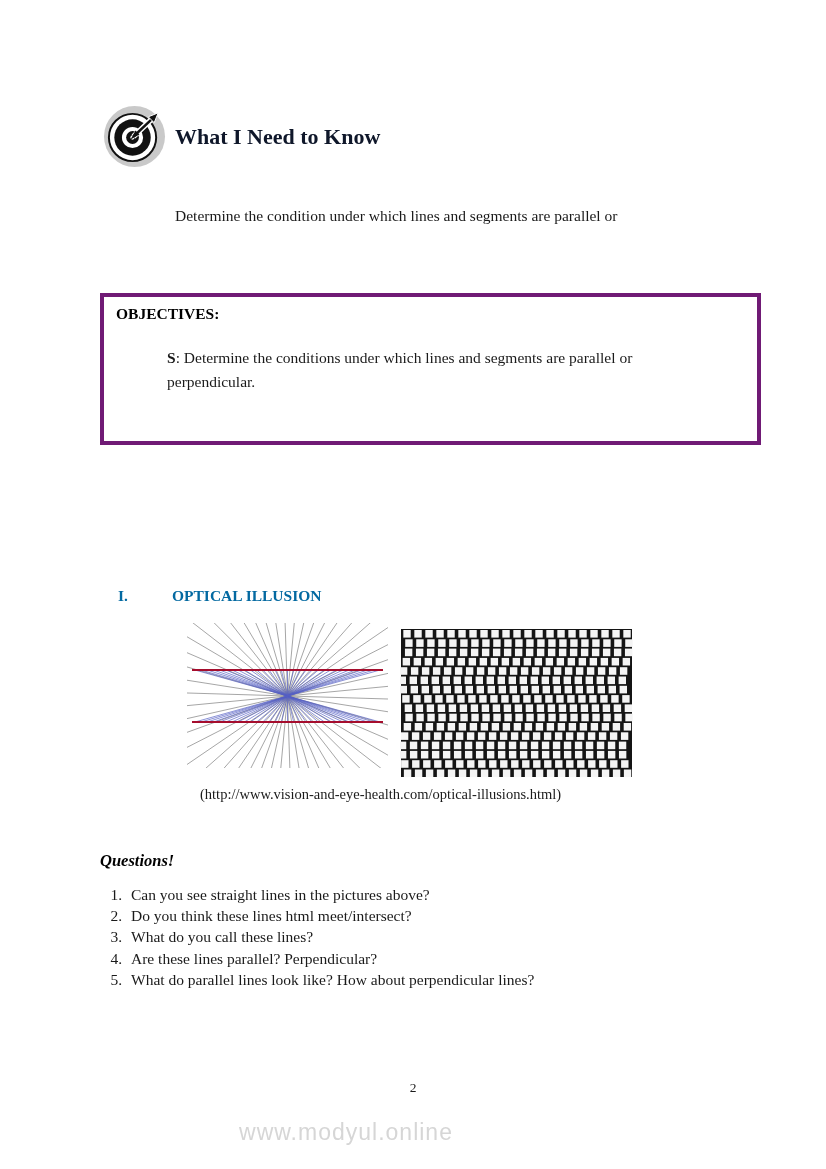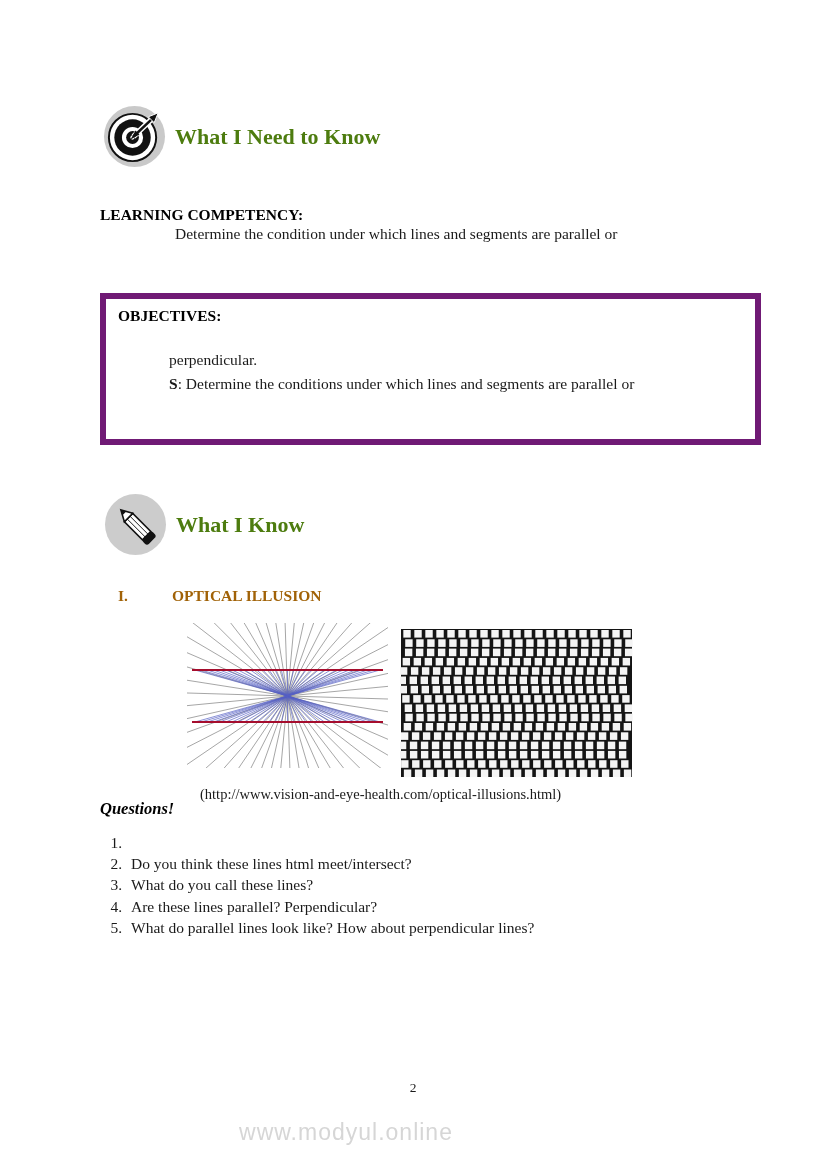--- a/index.html
+++ b/index.html
@@ -11,51 +11,51 @@
     background: #ffffff;
     margin: 0 auto;
     font-family: "Liberation Serif", "DejaVu Serif", serif;
     color: #1a1a1a;
     overflow: hidden;
   }
 
   
   .section-header { position: absolute; display: flex; align-items: center; }
   .badge { width: 63px; height: 63px; flex: 0 0 auto; }
-  .section-title { font-size: 22px; font-weight: bold; margin-left: 9px; color: #4d7c0f; }
+  .section-title { font-size: 22px; font-weight: bold; margin-left: 9px; color: #0f172a; }
 
   #header-know { left: 103px; top: 105px; }
   #header-what-i-know { left: 104px; top: 493px; }
 
   
   #competency { position: absolute; left: 100px; top: 206px; width: 630px; }
   .comp-heading { font-weight: bold; font-size: 15.5px; color: #000; }
   .comp-body { margin-left: 75px; font-size: 15.5px; line-height: 20px; }
 
   
   #objectives-box {
     position: absolute; left: 100px; top: 293px;
     width: 661px; height: 152px;
-    border: 6px solid #701a75;
+    border: 4px solid #701a75;
     padding: 8px 14px 0 12px;
   }
   .obj-heading { font-weight: bold; font-size: 15.5px; color: #000; }
   .obj-lines { margin-left: 51px; margin-top: 23px; font-size: 15.5px; line-height: 24px; }
   .obj-key { font-weight: bold; }
 
   
-  #activity-heading { position: absolute; left: 118px; top: 587px; font-size: 15.5px; font-weight: bold; color: #a16207; }
+  #activity-heading { position: absolute; left: 118px; top: 587px; font-size: 15.5px; font-weight: bold; color: #0369a1; }
   #activity-heading .numeral { display: inline-block; width: 54px; }
 
   #illusions { position: absolute; left: 187px; top: 623px; display: flex; align-items: flex-start; }
   #illusion-right-wrap { margin-left: 12px; margin-top: 5px; }
   #caption { position: absolute; left: 200px; top: 786px; font-size: 14.5px; }
 
   
-  #questions { position: absolute; left: 100px; top: 799px; }
+  #questions { position: absolute; left: 100px; top: 851px; }
   .q-heading { font-size: 16.5px; font-weight: bold; font-style: italic; color: #000; }
   .q-list { margin-top: 13px; font-size: 15.5px; line-height: 21.2px; }
   .q-row { display: flex; }
   .q-num { width: 22px; text-align: right; margin-right: 9px; flex: 0 0 auto; }
 
   
   #page-number { position: absolute; left: 0; top: 1080px; width: 826px; text-align: center; font-size: 13.5px; }
   #watermark {
     position: absolute; left: 0; top: 1119px; width: 692px; text-align: center;
     font-family: "Liberation Sans", "DejaVu Sans", sans-serif;
@@ -77,48 +77,33 @@
       <circle cx="30" cy="33" r="2.2" fill="#ffffff"></circle>
       <line x1="31" y1="32" x2="52" y2="12" stroke="#ffffff" stroke-width="5.5"></line>
       <line x1="31" y1="32" x2="52" y2="12" stroke="#111" stroke-width="2.5"></line>
       <polygon points="28,35 37,30 33,26" fill="#111"></polygon>
       <polygon points="46,12 56,8 52,18" fill="#111" stroke="#fff" stroke-width="1"></polygon>
     </svg>
     <div class="section-title">What I Need to Know</div>
   </div>
 
   <div id="competency">
-    <div class="comp-heading">LEARNING COMPETENCY:</div>
     <div class="comp-body">
       <div>Determine the condition under which lines and segments are parallel or</div>
     </div>
   </div>
 
   <div id="objectives-box">
     <div class="obj-heading">OBJECTIVES:</div>
     <div class="obj-lines">
+      <div class="obj-line"><span class="obj-key">S</span><span>: Determine the conditions under which lines and segments are parallel or</span></div>
       <div class="obj-line"><span>perpendicular.</span></div>
-      <div class="obj-line"><span class="obj-key">S</span><span>: Determine the conditions under which lines and segments are parallel or</span></div>
     </div>
   </div>
 
-  <div class="section-header" id="header-what-i-know">
-    <svg class="badge" viewBox="0 0 64 64">
-      <circle cx="32" cy="32" r="31" fill="#cccccc"></circle>
-      <g transform="rotate(45 32 32)">
-        <rect x="22" y="26" width="26" height="12" fill="#ffffff" stroke="#111" stroke-width="1.6"></rect>
-        <line x1="22" y1="30" x2="48" y2="30" stroke="#111" stroke-width="0.9"></line>
-        <line x1="22" y1="34" x2="48" y2="34" stroke="#111" stroke-width="0.9"></line>
-        <polygon points="22,26 11,32 22,38" fill="#ffffff" stroke="#111" stroke-width="1.6"></polygon>
-        <polygon points="16,28.9 11,32 16,35.1" fill="#111"></polygon>
-        <rect x="47.5" y="25" width="8" height="14" rx="3" fill="#111"></rect>
-      </g>
-    </svg>
-    <div class="section-title">What I Know</div>
-  </div>
 
   <div id="activity-heading">
     <span class="numeral">I.</span><span>OPTICAL ILLUSION</span>
   </div>
 
   <div id="illusions">
     <svg id="illusion-left" width="201" height="145" viewBox="0 0 201 145">
         <rect x="0" y="0" width="201" height="145" fill="#ffffff"></rect>
         <line x1="-139.39200809975702" y1="65.80107995140104" x2="340.39200809975705" y2="80.19892004859896" stroke="#8f8f8f" stroke-width="0.8"></line>
         <line x1="-136.5981240357589" y1="35.791404504820626" x2="337.59812403575893" y2="110.20859549517937" stroke="#8f8f8f" stroke-width="0.8"></line>
@@ -521,20 +506,21 @@
         </svg>
     </div>
   </div>
   <div id="caption">(http://www.vision-and-eye-health.com/optical-illusions.html)</div>
 
   <div id="questions">
     <div class="q-heading">Questions!</div>
     <div class="q-list">
       <div class="q-row">
           <span class="q-num">1.</span>
+          <span>Can you see straight lines in the pictures above?</span>
         </div>
       <div class="q-row">
           <span class="q-num">2.</span>
           <span>Do you think these lines html meet/intersect?</span>
         </div>
       <div class="q-row">
           <span class="q-num">3.</span>
           <span>What do you call these lines?</span>
         </div>
       <div class="q-row">

